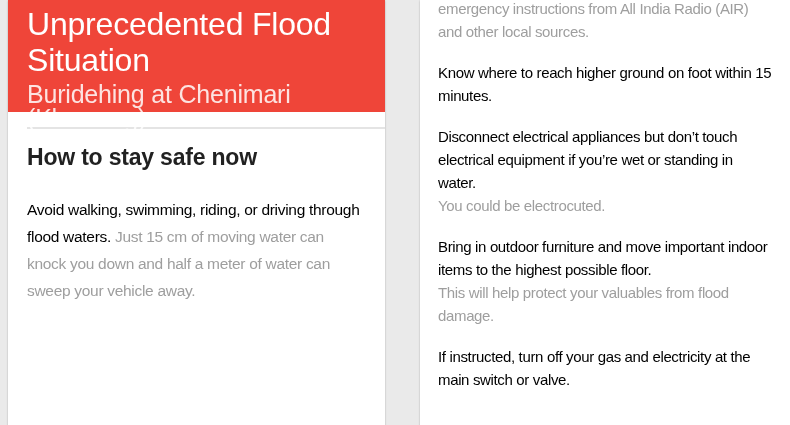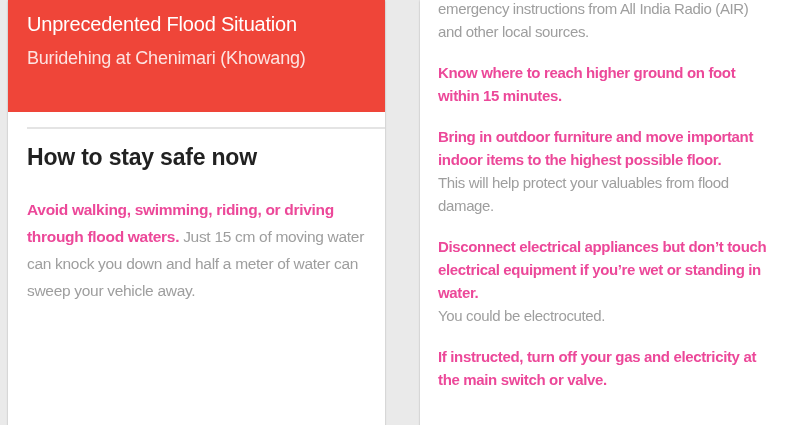--- a/index.html
+++ b/index.html
@@ -28,29 +28,29 @@
   
   .alert-header {
     box-sizing: border-box;
     height: 112px;
     padding: 6px 19px 0 19px;
     background: #EF4539;
   }
   .alert-title {
     margin: 0;
     color: #FFFFFF;
-    font-size: 20px;
+    font-size: 32px;
     line-height: 36px;
     font-weight: 400;
     letter-spacing: -0.2px;
   }
   .alert-subtitle {
     margin: 4px 0 0 0;
     color: rgba(255,255,255,0.85);
-    font-size: 18px;
+    font-size: 25px;
     line-height: 24px;
     letter-spacing: -0.2px;
   }
 
   
   .measurement {
     margin: 21px 19px 0 19px;
     color: #212121;
     font-weight: bold;
     font-size: 15.5px;
@@ -69,21 +69,21 @@
     font-size: 23px;
     line-height: 22px;
     letter-spacing: -0.2px;
   }
   .tip-flow {
     margin: 28px 19px 0 19px;
     font-size: 15.5px;
     line-height: 27px;
     letter-spacing: -0.3px;
   }
-  .instruction { color: #ec4899; font-weight: bold; }
+  .instruction { color: #000000; font-weight: normal; }
   .detail      { color: #9E9E9E; font-weight: normal; }
 
   
   .col-right {
     padding: 0 18px;
     font-size: 15px;
     line-height: 23px;
     letter-spacing: -0.35px;
   }
   .col-right p {
@@ -123,27 +123,27 @@
 
       <p class="first">
         <span class="detail">emergency instructions from All India Radio (AIR) and other local sources.</span>
       </p>
 
       <p>
         <span class="instruction">Know where to reach higher ground on foot within 15 minutes.</span>
       </p>
 
       <p>
-        <span class="instruction">Bring in outdoor furniture and move important indoor items to the highest possible floor.</span>
-        <span class="detail">This will help protect your valuables from flood damage.</span>
+        <span class="instruction">Disconnect electrical appliances but don’t touch electrical equipment if you’re wet or standing in water.</span>
+        <span class="detail">You could be electrocuted.</span>
       </p>
 
       <p>
-        <span class="instruction">Disconnect electrical appliances but don’t touch electrical equipment if you’re wet or standing in water.</span>
-        <span class="detail">You could be electrocuted.</span>
+        <span class="instruction">Bring in outdoor furniture and move important indoor items to the highest possible floor.</span>
+        <span class="detail">This will help protect your valuables from flood damage.</span>
       </p>
 
       <p>
         <span class="instruction">If instructed, turn off your gas and electricity at the main switch or valve.</span>
         <span class="detail"></span>
       </p>
 
     </div>
   </div>
 

